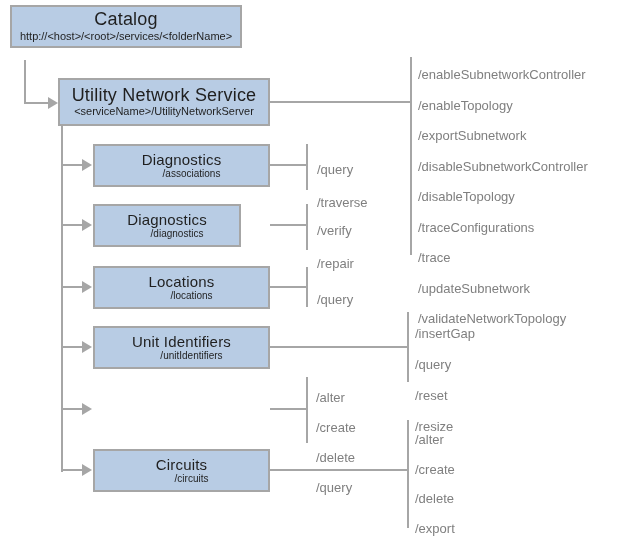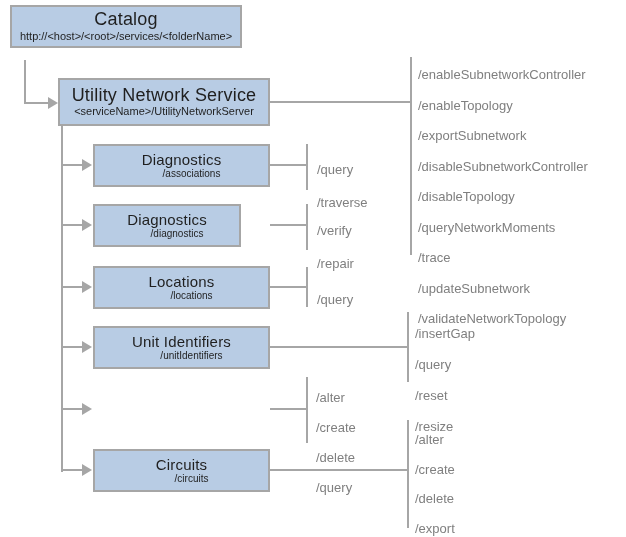--- a/index.html
+++ b/index.html
@@ -131,21 +131,21 @@
   <div class="arrow" style="left:82px; top:464px;"></div>
 
   <div class="hline" style="left:270px; top:101px; width:140px;"></div>
   <div class="vline" style="left:410px; top:57px; height:198px;"></div>
   <div class="ops lh185" style="left:418px; top:54px;">
       <div class="op-line">/enableSubnetworkController</div>
       <div class="op-line">/enableTopology</div>
       <div class="op-line">/exportSubnetwork</div>
       <div class="op-line">/disableSubnetworkController</div>
       <div class="op-line">/disableTopology</div>
-      <div class="op-line">/queryNetworkMoments</div>
+      <div class="op-line">/traceConfigurations</div>
       <div class="op-line">/trace</div>
       <div class="op-line">/updateSubnetwork</div>
       <div class="op-line">/validateNetworkTopology</div>
     </div>
 
   <div class="hline" style="left:270px; top:164px; width:36px;"></div>
   <div class="vline" style="left:306px; top:144px; height:46px;"></div>
   <div class="ops lh21" style="left:317px; top:147px;">
       <div class="op-line">/query</div>
       <div class="op-line">/traverse</div>

